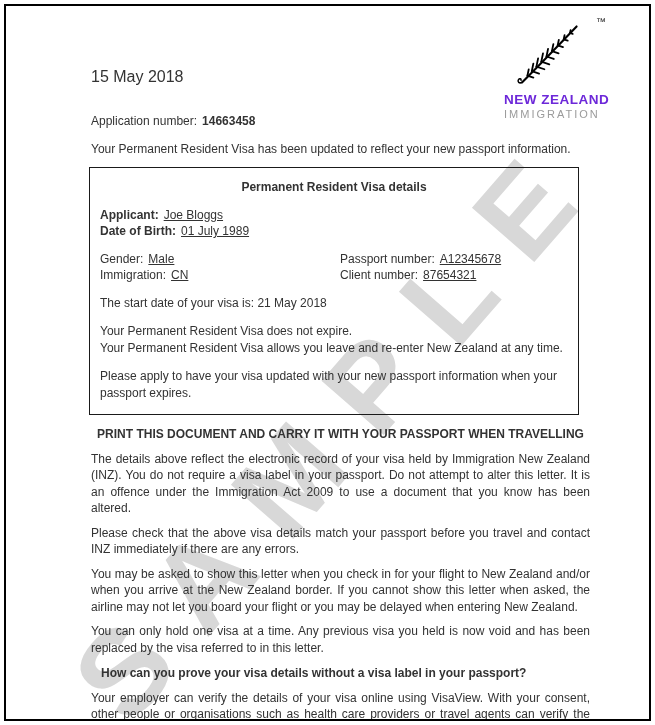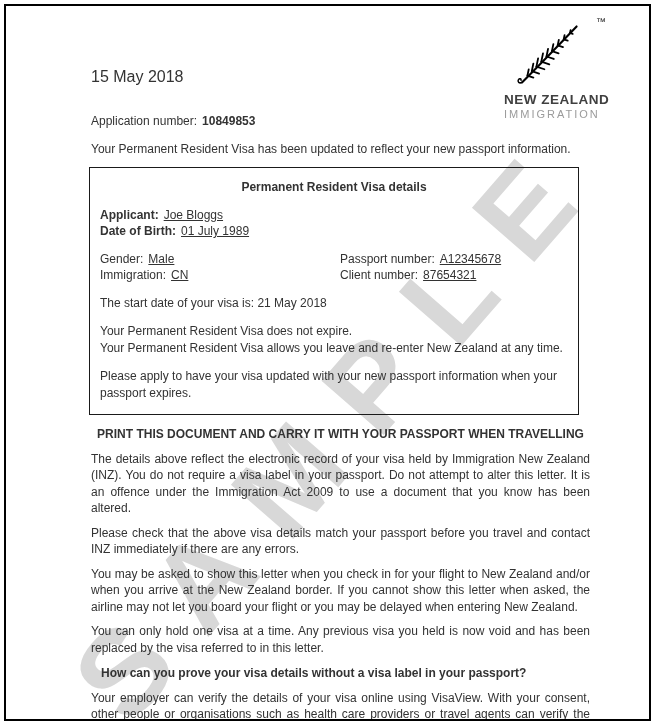--- a/index.html
+++ b/index.html
@@ -24,21 +24,21 @@
     color: #d8d8d8; white-space: nowrap; z-index: 1;
     user-select: none;
   }
   .content { position: absolute; inset: 0; z-index: 2; }
 
   
   .logo { position: absolute; left: 498px; top: 12px; width: 110px; }
   .fern-wrap { position: relative; width: 92px; height: 70px; margin-left: 2px; }
   .fern-wrap svg { display: block; }
   .tm { position: absolute; right: -8px; top: -2px; font-size: 10px; color: #1a1a1a; }
-  .logo-brand { font-size: 13.5px; font-weight: bold; color: #404040; letter-spacing: 0.5px; margin-top: 4px; }
+  .logo-brand { font-size: 13.5px; font-weight: bold; color: #6d28d9; letter-spacing: 0.5px; margin-top: 4px; }
   .logo-division { font-size: 11px; color: #9b9b9b; letter-spacing: 2px; margin-top: 1px; }
 
   
   .letter-date { position: absolute; left: 85px; top: 62px; font-size: 16px; }
   .app-number  { position: absolute; left: 85px; top: 108px; font-size: 12px; }
   .app-number .value { font-weight: bold; margin-left: 5px; }
   .intro-line  { position: absolute; left: 85px; top: 136px; font-size: 12px; }
 
   
   .visa-box {
@@ -109,21 +109,21 @@
             </svg>
           </span>
         </div>
         <div class="logo-brand">NEW ZEALAND</div>
         <div class="logo-division">IMMIGRATION</div>
       </div>
 
       <div class="letter-date">15 May 2018</div>
 
       <div class="app-number">
-        <span>Application number:</span><span class="value">10849853</span>
+        <span>Application number:</span><span class="value">14663458</span>
       </div>
 
       <div class="intro-line">Your Permanent Resident Visa has been updated to reflect your new passport information.</div>
 
       <div class="visa-box">
         <div class="box-title">Permanent Resident Visa details</div>
 
         <div class="applicant-block">
           <div class="kv">
             <span class="label-bold">Applicant:</span><span class="value">Joe Bloggs</span>

